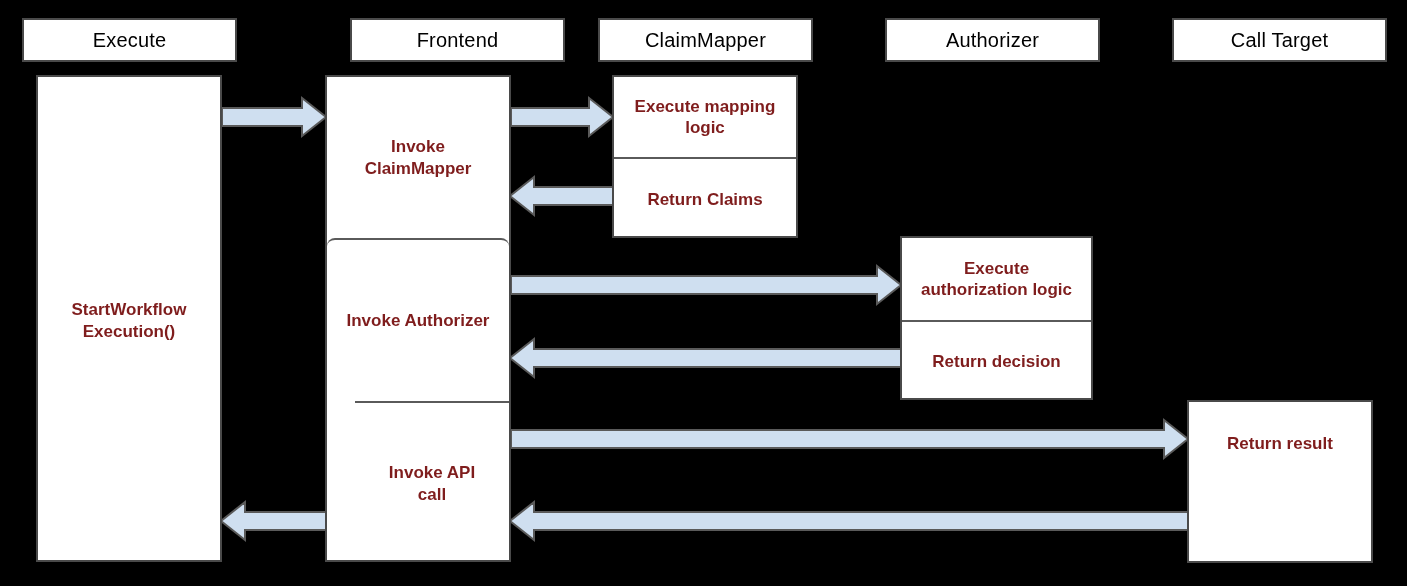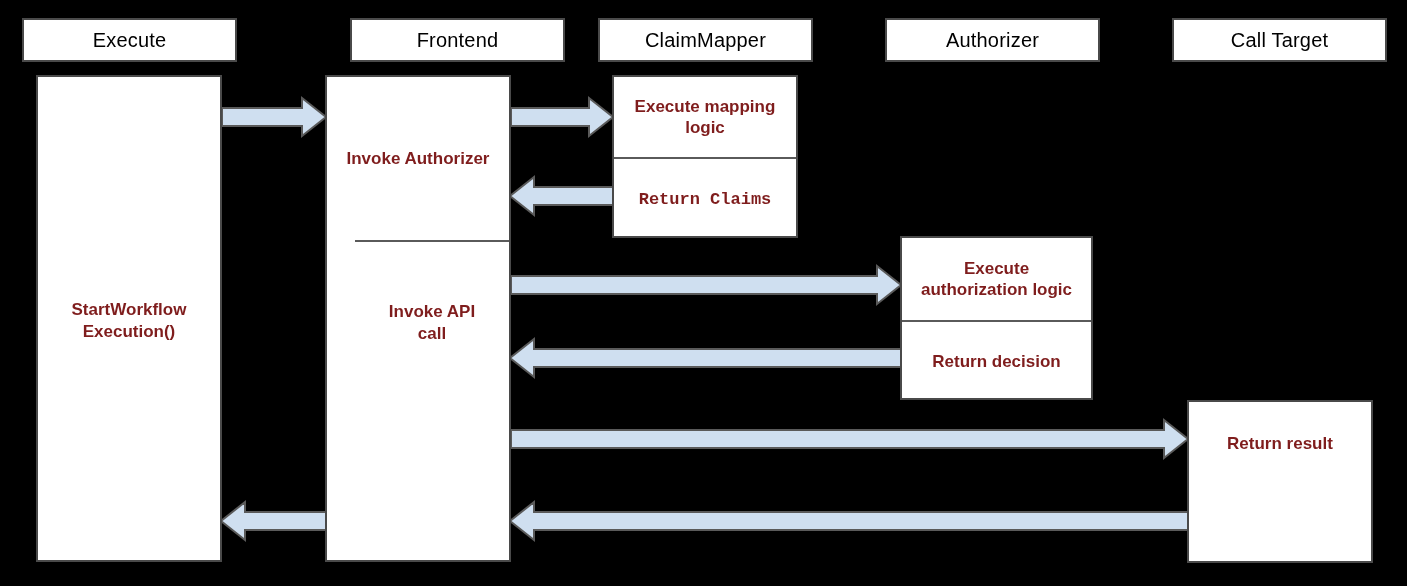--- a/index.html
+++ b/index.html
@@ -95,32 +95,35 @@
         <span>Call Target</span>
       </div>
     </div>
   <div id="activations-layer">
       <div class="activation" style="left: 36px; top: 75px; width: 186px; height: 487px;">
         <div class="act-seg" style="height: 487px;">
           <span>StartWorkflow Execution()</span>
         </div>
       </div>
       <div class="activation" style="left: 325px; top: 75px; width: 186px; height: 487px;">
+        <div class="act-seg" style="height: 161px;">
+          <span>Invoke ClaimMapper</span>
+        </div>
         <div class="act-seg" style="height: 163px; border-radius: 8px;">
           <span>Invoke Authorizer</span>
         </div>
         <div class="act-seg" style="height: 163px; margin-left: 28px;">
           <span>Invoke API call</span>
         </div>
       </div>
       <div class="activation" style="left: 612px; top: 75px; width: 186px; height: 163px;">
         <div class="act-seg" style="height: 80px;">
           <span>Execute mapping logic</span>
         </div>
-        <div class="act-seg" style="height: 83px; font-family: Liberation Mono, monospace;">
+        <div class="act-seg" style="height: 83px;">
           <span>Return Claims</span>
         </div>
       </div>
       <div class="activation" style="left: 900px; top: 236px; width: 193px; height: 164px;">
         <div class="act-seg" style="height: 82px;">
           <span>Execute authorization logic</span>
         </div>
         <div class="act-seg" style="height: 82px;">
           <span>Return decision</span>
         </div>

